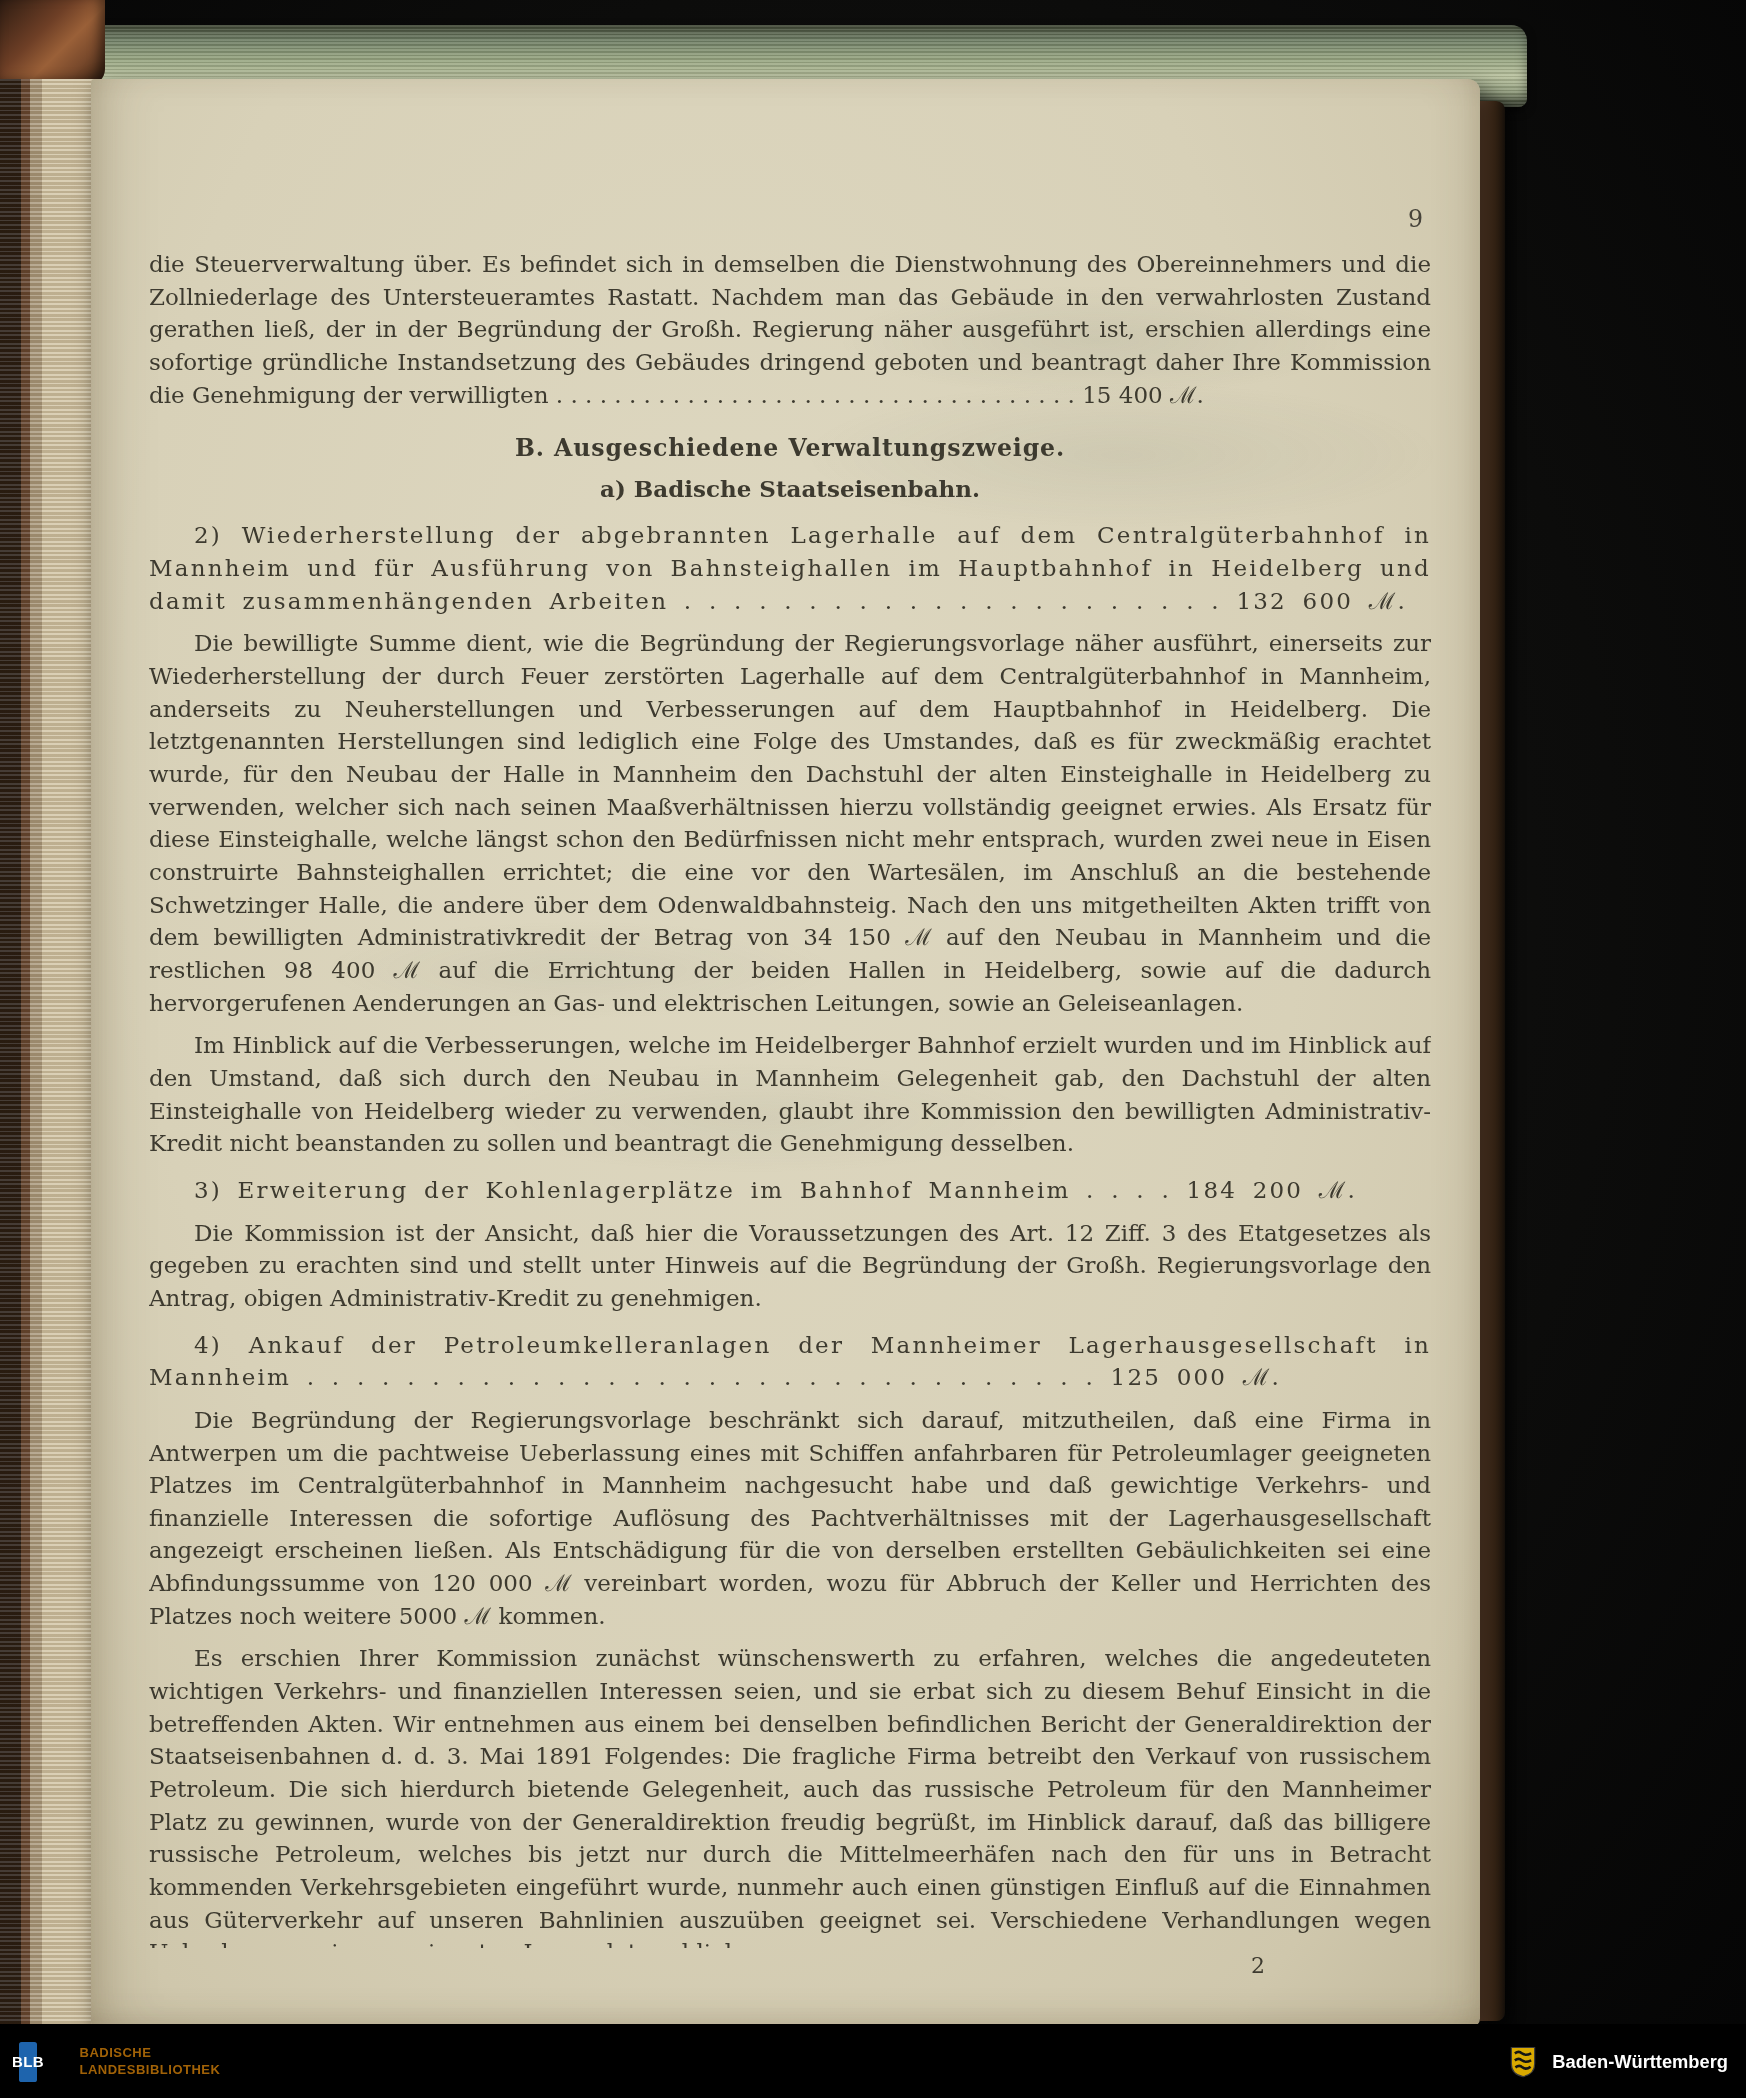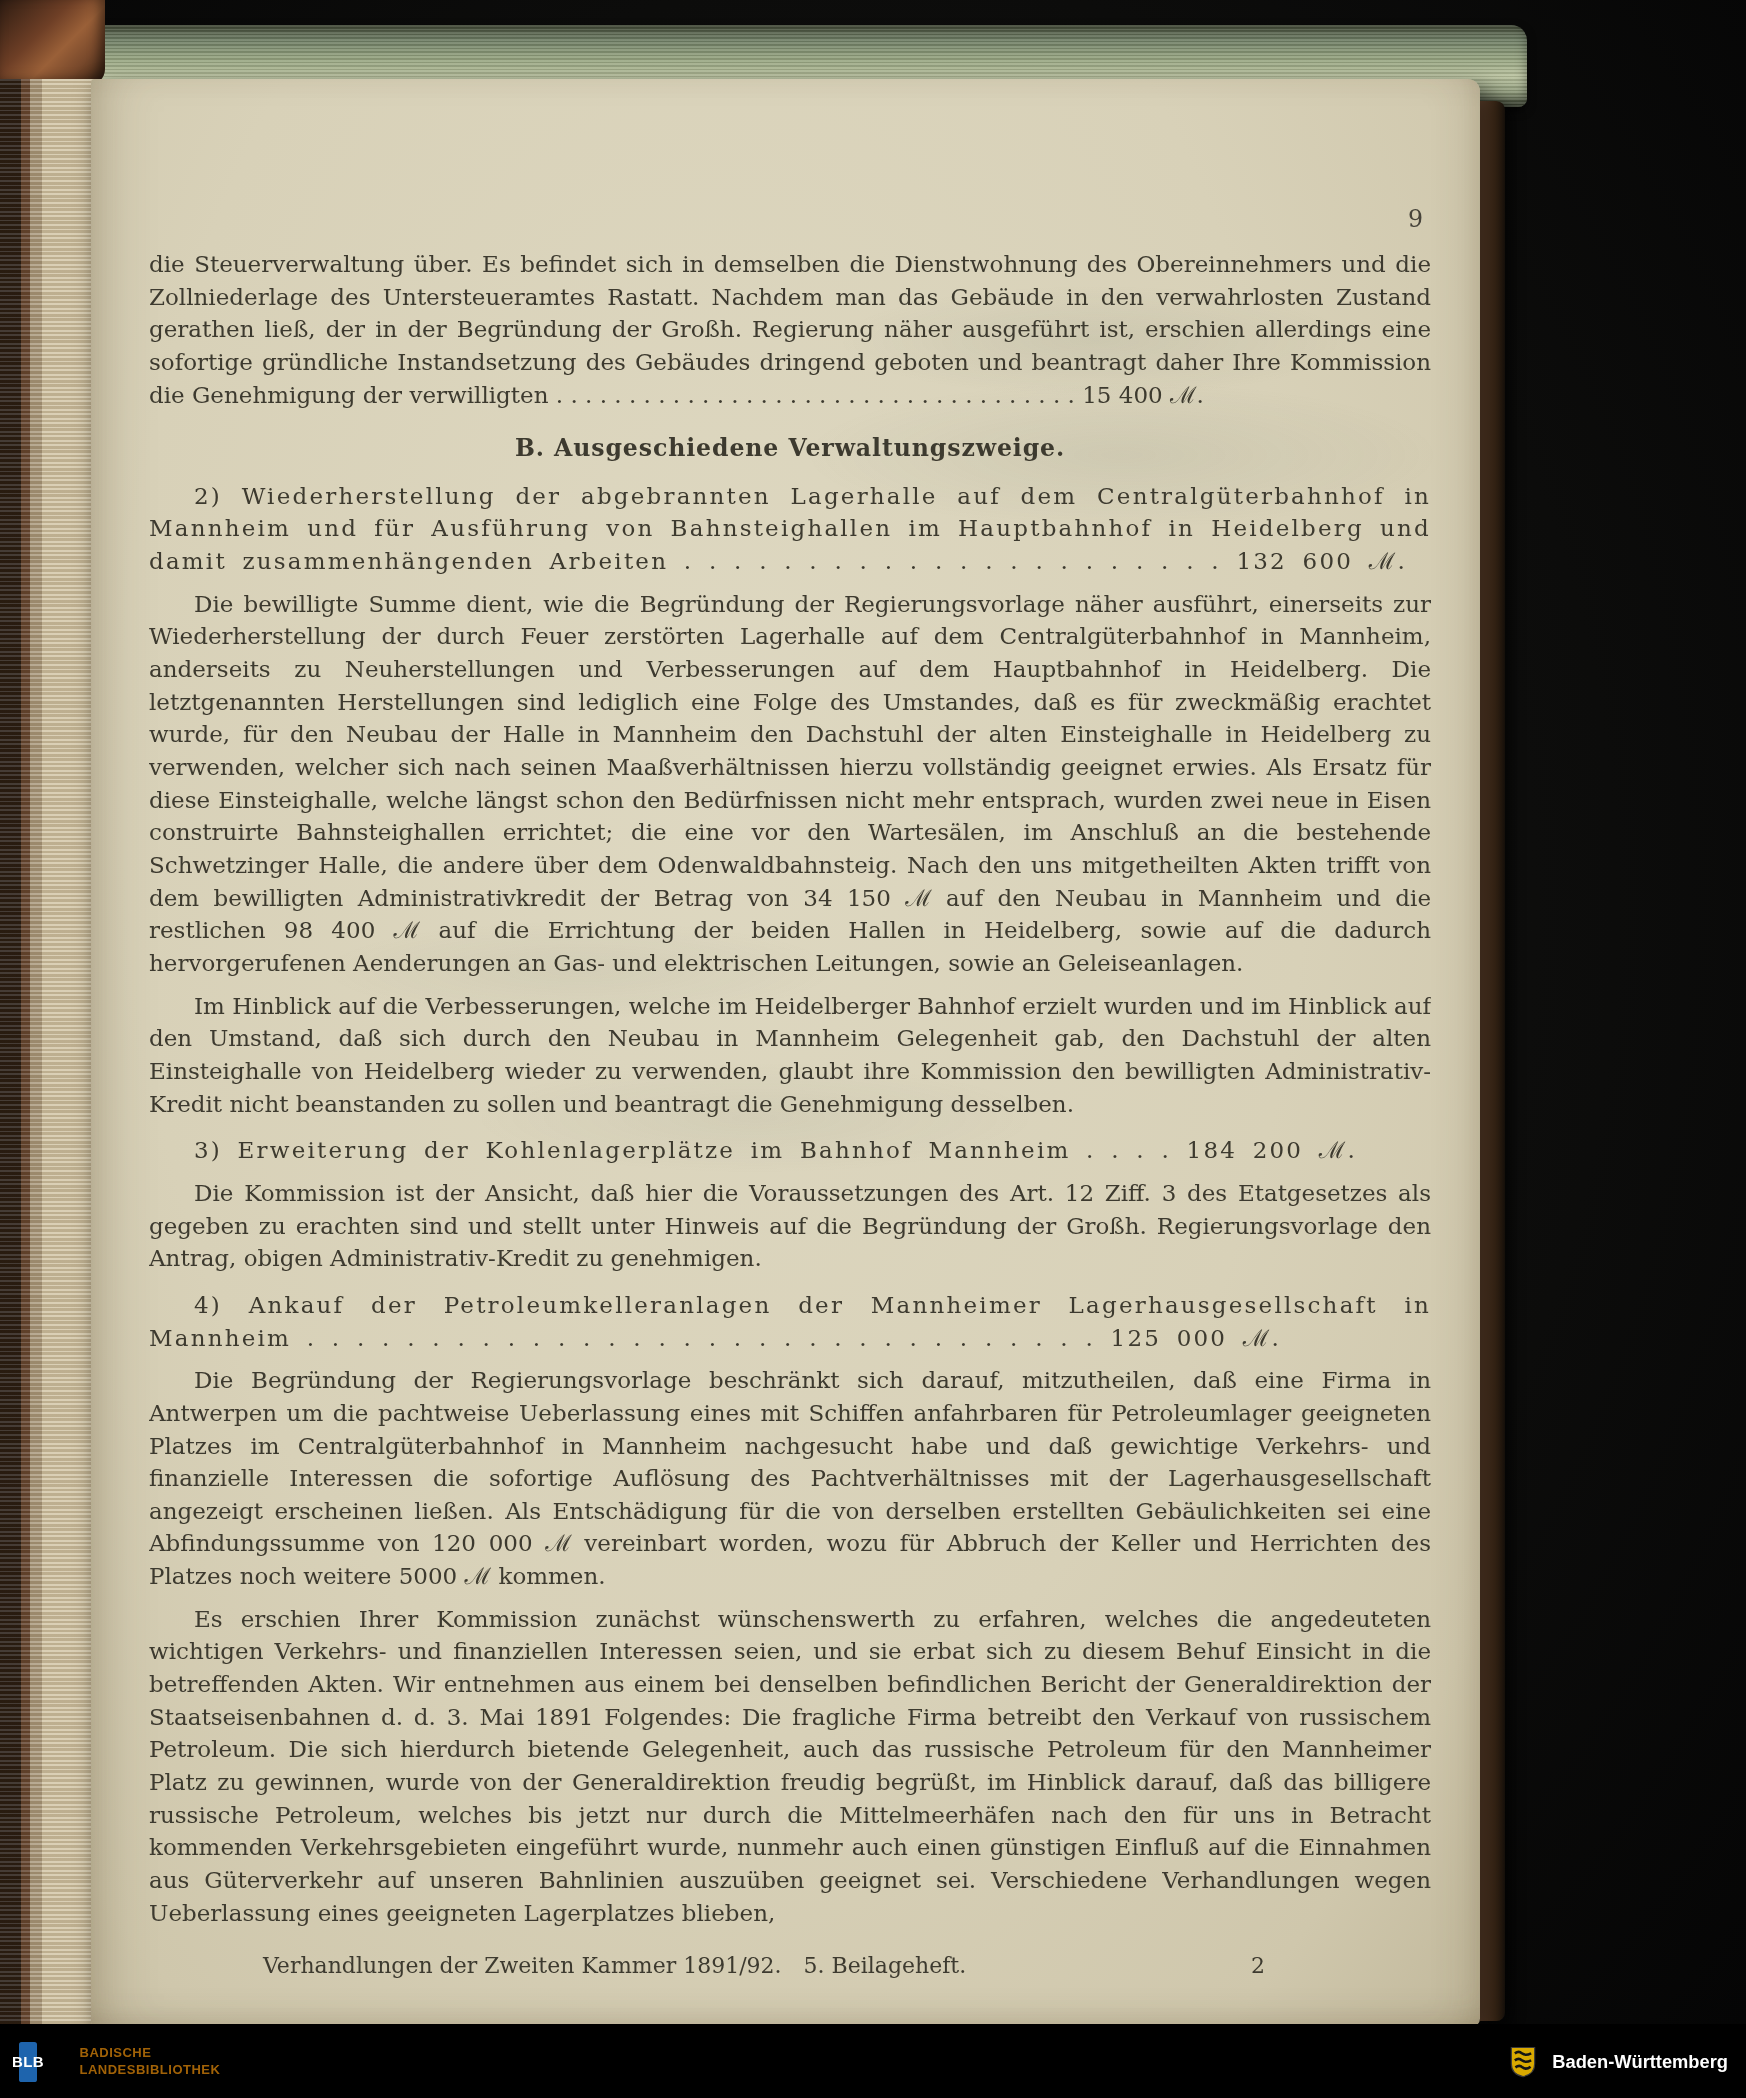--- a/index.html
+++ b/index.html
@@ -126,32 +126,32 @@
   <div class="spine-corner"></div>
   <div class="book-left-edge"></div>
   <div class="book-right-cover"></div>
 
   <div class="page">
     <div class="pagenum">9</div>
 
     <div class="textblock">
       <p class="para noindent">die Steuerverwaltung über. Es befindet sich in demselben die Dienstwohnung des Obereinnehmers und die Zollniederlage des Untersteueramtes Rastatt. Nachdem man das Gebäude in den verwahrlosten Zustand gerathen ließ, der in der Begründung der Großh. Regierung näher ausgeführt ist, erschien allerdings eine sofortige gründliche Instandsetzung des Gebäudes dringend geboten und beantragt daher Ihre Kommission die Genehmigung der verwilligten . . . . . . . . . . . . . . . . . . . . . . . . . . . . . . . . . . . . 15&nbsp;400&nbsp;ℳ.</p>
       <p class="h-b">B. Ausgeschiedene Verwaltungszweige.</p>
+      <p class="h-a">a) Badische Staatseisenbahn.</p>
       <p class="item">2) Wiederherstellung der abgebrannten Lagerhalle auf dem Centralgüterbahnhof in Mannheim und für Ausführung von Bahnsteighallen im Hauptbahnhof in Heidelberg und damit zusammenhängenden Arbeiten . . . . . . . . . . . . . . . . . . . . . . 132&nbsp;600&nbsp;ℳ.</p>
       <p class="para">Die bewilligte Summe dient, wie die Begründung der Regierungsvorlage näher ausführt, einerseits zur Wiederherstellung der durch Feuer zerstörten Lagerhalle auf dem Centralgüterbahnhof in Mannheim, anderseits zu Neuherstellungen und Verbesserungen auf dem Hauptbahnhof in Heidelberg. Die letztgenannten Herstellungen sind lediglich eine Folge des Umstandes, daß es für zweckmäßig erachtet wurde, für den Neubau der Halle in Mannheim den Dachstuhl der alten Einsteighalle in Heidelberg zu verwenden, welcher sich nach seinen Maaßverhältnissen hierzu vollständig geeignet erwies. Als Ersatz für diese Einsteighalle, welche längst schon den Bedürfnissen nicht mehr entsprach, wurden zwei neue in Eisen construirte Bahnsteighallen errichtet; die eine vor den Wartesälen, im Anschluß an die bestehende Schwetzinger Halle, die andere über dem Odenwaldbahnsteig. Nach den uns mitgetheilten Akten trifft von dem bewilligten Administrativkredit der Betrag von 34&nbsp;150&nbsp;ℳ auf den Neubau in Mannheim und die restlichen 98&nbsp;400&nbsp;ℳ auf die Errichtung der beiden Hallen in Heidelberg, sowie auf die dadurch hervorgerufenen Aenderungen an Gas- und elektrischen Leitungen, sowie an Geleiseanlagen.</p>
       <p class="para">Im Hinblick auf die Verbesserungen, welche im Heidelberger Bahnhof erzielt wurden und im Hinblick auf den Umstand, daß sich durch den Neubau in Mannheim Gelegenheit gab, den Dachstuhl der alten Einsteighalle von Heidelberg wieder zu verwenden, glaubt ihre Kommission den bewilligten Administrativ-Kredit nicht beanstanden zu sollen und beantragt die Genehmigung desselben.</p>
       <p class="item">3) Erweiterung der Kohlenlagerplätze im Bahnhof Mannheim . . . . 184&nbsp;200&nbsp;ℳ.</p>
       <p class="para">Die Kommission ist der Ansicht, daß hier die Voraussetzungen des Art. 12 Ziff. 3 des Etatgesetzes als gegeben zu erachten sind und stellt unter Hinweis auf die Begründung der Großh. Regierungsvorlage den Antrag, obigen Administrativ-Kredit zu genehmigen.</p>
       <p class="item">4) Ankauf der Petroleumkelleranlagen der Mannheimer Lagerhausgesellschaft in Mannheim . . . . . . . . . . . . . . . . . . . . . . . . . . . . . . . . 125&nbsp;000&nbsp;ℳ.</p>
       <p class="para">Die Begründung der Regierungsvorlage beschränkt sich darauf, mitzutheilen, daß eine Firma in Antwerpen um die pachtweise Ueberlassung eines mit Schiffen anfahrbaren für Petroleumlager geeigneten Platzes im Centralgüterbahnhof in Mannheim nachgesucht habe und daß gewichtige Verkehrs- und finanzielle Interessen die sofortige Auflösung des Pachtverhältnisses mit der Lagerhausgesellschaft angezeigt erscheinen ließen. Als Entschädigung für die von derselben erstellten Gebäulichkeiten sei eine Abfindungssumme von 120&nbsp;000&nbsp;ℳ vereinbart worden, wozu für Abbruch der Keller und Herrichten des Platzes noch weitere 5000&nbsp;ℳ kommen.</p>
       <p class="para">Es erschien Ihrer Kommission zunächst wünschenswerth zu erfahren, welches die angedeuteten wichtigen Verkehrs- und finanziellen Interessen seien, und sie erbat sich zu diesem Behuf Einsicht in die betreffenden Akten. Wir entnehmen aus einem bei denselben befindlichen Bericht der Generaldirektion der Staatseisenbahnen d. d. 3. Mai 1891 Folgendes: Die fragliche Firma betreibt den Verkauf von russischem Petroleum. Die sich hierdurch bietende Gelegenheit, auch das russische Petroleum für den Mannheimer Platz zu gewinnen, wurde von der Generaldirektion freudig begrüßt, im Hinblick darauf, daß das billigere russische Petroleum, welches bis jetzt nur durch die Mittelmeerhäfen nach den für uns in Betracht kommenden Verkehrsgebieten eingeführt wurde, nunmehr auch einen günstigen Einfluß auf die Einnahmen aus Güterverkehr auf unseren Bahnlinien auszuüben geeignet sei. Verschiedene Verhandlungen wegen Ueberlassung eines geeigneten Lagerplatzes blieben,</p>
     </div>
 
     <div class="pagefoot">
-      <span class="pf-text">Verhandlungen der Zweiten Kammer 1891/92. 5. Beilageheft.</span>
       <span class="pf-sheet">2</span>
     </div>
   </div>
 </div>
 
 <div class="bottombar">
   <div class="blb">
     <div class="blb-square">BLB</div>
     <div class="blb-text">
       <div>BADISCHE</div>

